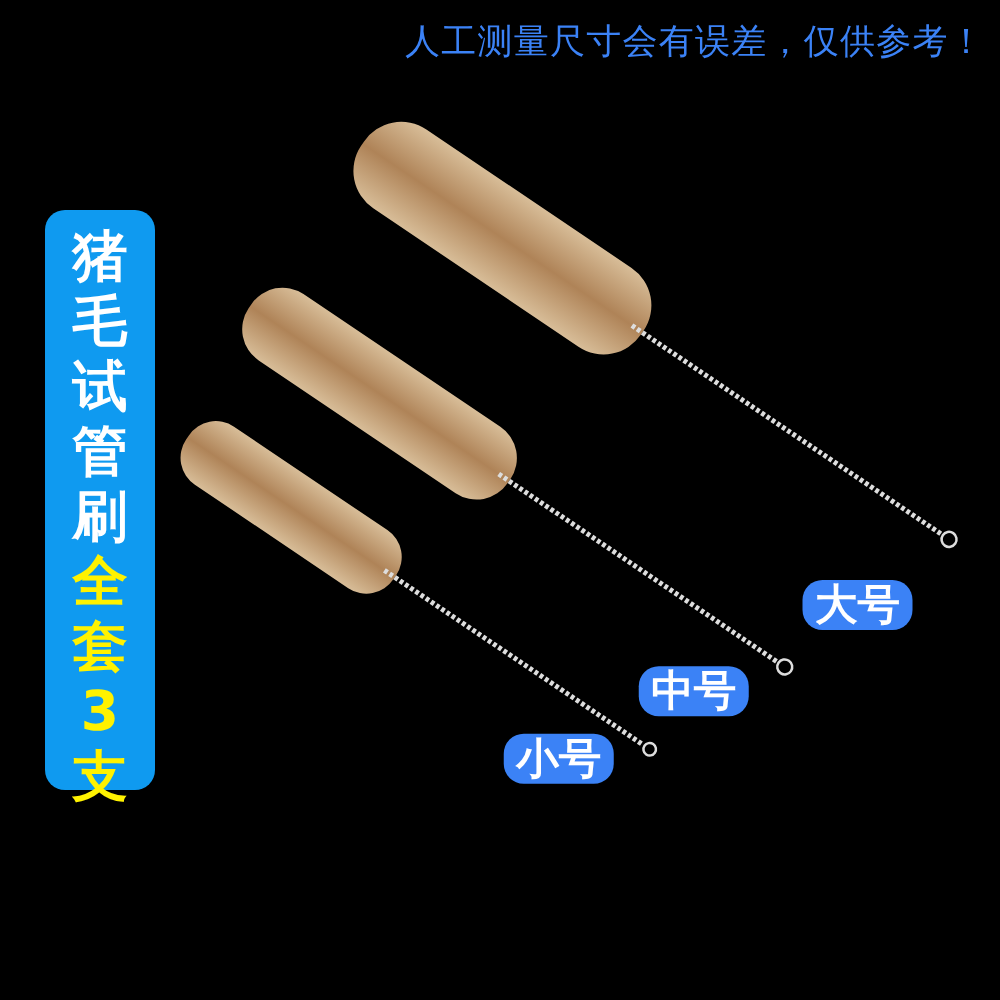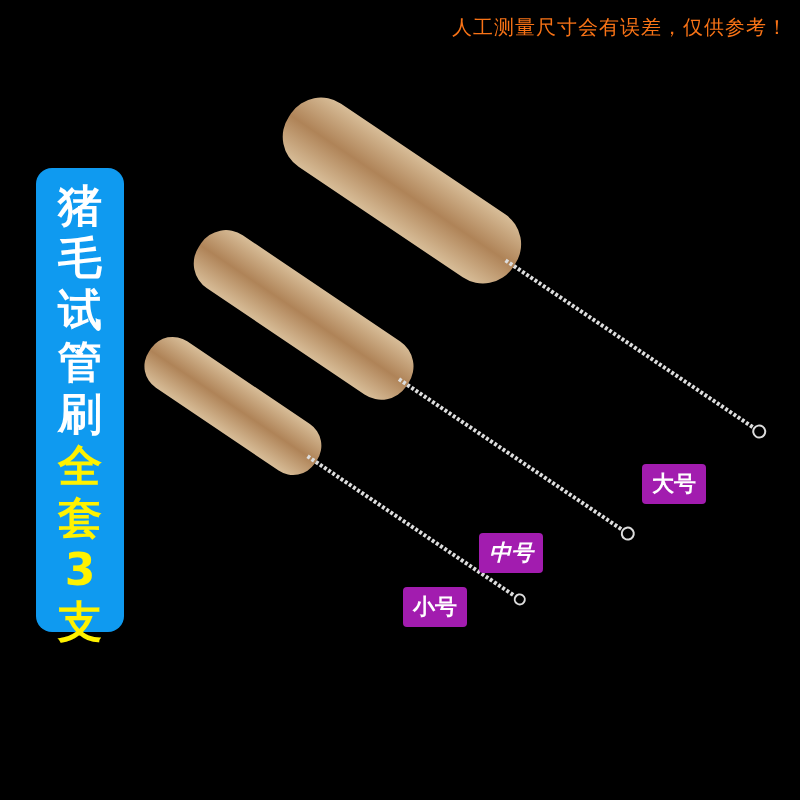--- a/index.html
+++ b/index.html
@@ -1,27 +1,27 @@
 <!DOCTYPE html>
 <html><head>
 <meta charset="utf-8">
 <style>
   html, body { margin:0; padding:0; }
   body { width:800px; height:800px; background:#000; position:relative; overflow:hidden;
          font-family:"DejaVu Sans", "Liberation Sans", sans-serif; }
-  .disclaimer { position:absolute; top:14px; right:12px; color:#f97316; font-size:20px; letter-spacing:1px; }
+  .disclaimer { position:absolute; top:14px; right:12px; color:#3b82f6; font-size:28px; letter-spacing:1px; }
   .side-panel { position:absolute; left:36px; top:168px; width:88px; height:464px; background:#0f9af0;
                 border-radius:16px; display:flex; flex-direction:column; align-items:center; padding-top:12px; box-sizing:border-box; }
   .side-panel .char { font-size:44px; font-weight:bold; line-height:52px; }
   .side-panel .title { color:#fff; }
   .side-panel .sub { color:#fff200; }
   .gap { height:28px; }
   svg.brushes { position:absolute; left:0; top:0; }
-  .label { position:absolute; background:#a21caf; color:#fff; font-size:22px; font-weight:bold;
-           border-radius:4px; padding:2px 10px; line-height:36px; }
+  .label { position:absolute; background:#3b82f6; color:#fff; font-size:34px; font-weight:bold;
+           border-radius:16px; padding:2px 10px; line-height:36px; }
 </style>
 </head>
 <body>
 
 <div class="disclaimer">人工测量尺寸会有误差，仅供参考！</div>
 
 <div class="side-panel">
   <span class="char title">猪</span>
   <span class="char title">毛</span>
   <span class="char title">试</span>
@@ -56,14 +56,14 @@
   </g>
 
   <g transform="translate(150,350) rotate(34)">
     <rect x="0" y="-28" width="200" height="56" rx="26" fill="url(#bristle)" opacity="0.95"></rect>
     <line x1="190" y1="0" x2="440" y2="0" stroke="#ddd" stroke-width="4" stroke-dasharray="3 2"></line>
     <circle cx="446" cy="0" r="5" fill="none" stroke="#ddd" stroke-width="2"></circle>
   </g>
 </svg>
 
 <div class="label" style="left:642px; top:464px;">大号</div>
-<div class="label" style="left:479px; top:533px;font-style:italic;">中号</div>
+<div class="label" style="left:511px; top:533px;">中号</div>
 <div class="label" style="left:403px; top:587px;">小号</div>
 
 </body></html>

